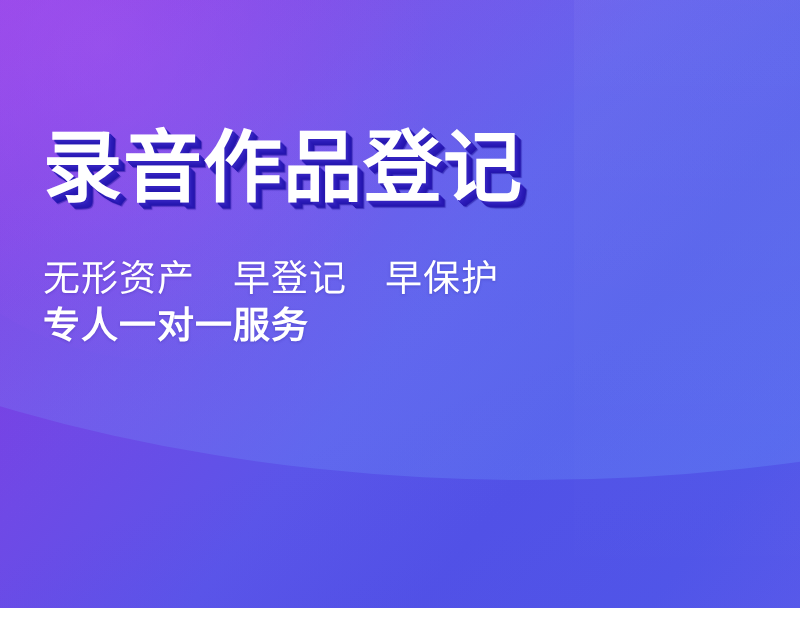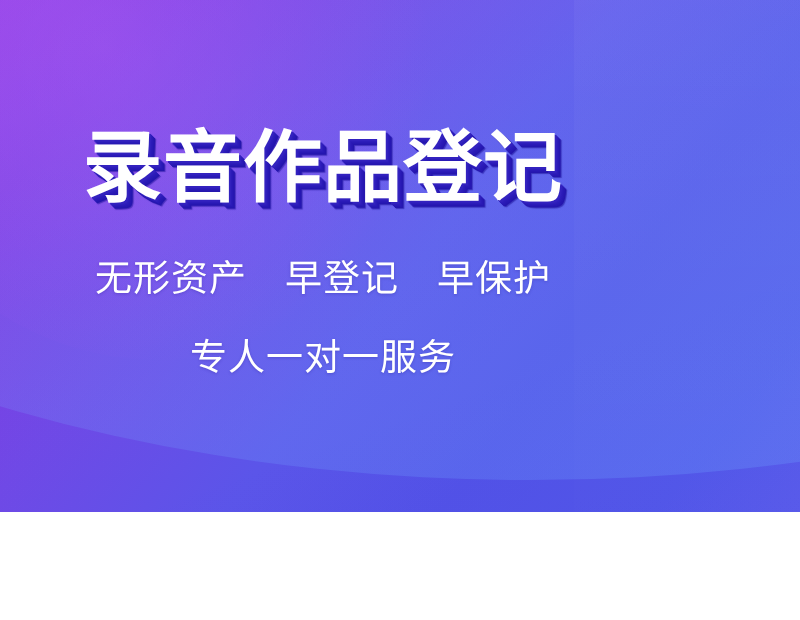--- a/index.html
+++ b/index.html
@@ -9,31 +9,30 @@
     background: #ffffff;
   }
 
   body {
     font-family: "Liberation Sans", "DejaVu Sans", sans-serif;
   }
 
   .banner {
     position: relative;
     width: 800px;
-    height: 512px;
+    height: 608px;
     overflow: hidden;
     background: linear-gradient(128deg,
                 #9438e4 0%,
                 #8239e2 13%,
                 #6f49e6 32%,
                 #5b55e9 52%,
                 #5252e7 70%,
                 #5257e9 88%,
                 #5a5ceb 100%);
-    text-align: center;
   }
 
   
 
   .bg-sheen {
     position: absolute;
     left: 0;
     top: 0;
     width: 800px;
     height: 620px;
@@ -126,21 +125,22 @@
     letter-spacing: 1px;
     white-space: nowrap;
     text-shadow: 0 1px 3px rgba(40, 25, 140, 0.28);
   }
 
   .subline-1 {
     margin-top: 50px;
   }
 
   .subline-2 {
-    margin-top: 42px;
+    margin-top: 10px;
+    font-weight: bold;
   }
 </style>
 </head>
 <body>
 
 <div class="banner">
 
   <div class="bg-sheen"></div>
   <div class="bg-glow"></div>
   <div class="bg-circle"></div>

